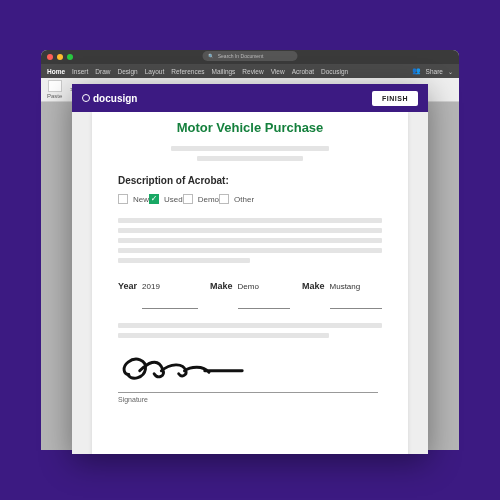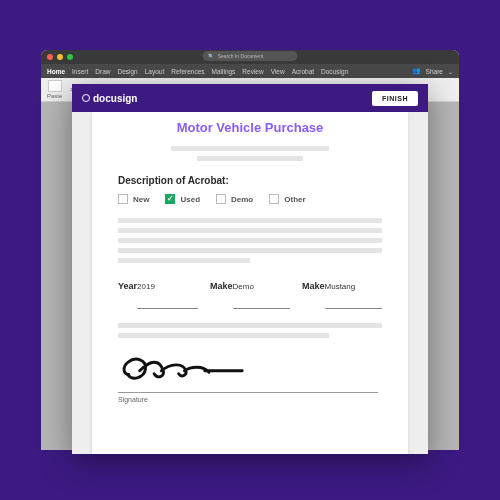--- a/index.html
+++ b/index.html
@@ -155,21 +155,21 @@
     width: 100%;
     min-height: 500px;
     padding: 8px 26px 40px 26px;
     box-shadow: 0 1px 4px rgba(0,0,0,0.1);
   }
 
   .doc-title {
     text-align: center;
     font-size: 13px;
     font-weight: 700;
-    color: #8b5cf6;
+    color: #15803d;
     line-height: 1.25;
     margin-bottom: 10px;
   }
 
   .placeholder-line {
     height: 5px;
     background: #e4e4e4;
     border-radius: 1px;
     margin: 5px 0;
   }
@@ -181,24 +181,22 @@
 
   .section-label {
     font-size: 10px;
     font-weight: 700;
     color: #2a2a2a;
     margin: 14px 0 8px 0;
   }
 
   .check-row {
     display: flex;
-    gap: 16px;
     align-items: center;
     margin-bottom: 14px;
-    font-weight: bold;
   }
   .check-item {
     display: flex;
     align-items: center;
     gap: 5px;
     font-size: 8px;
     color: #555;
   }
   .cb {
     width: 10px; height: 10px;
@@ -214,21 +212,21 @@
     color: #fff;
     font-size: 8px;
     line-height: 1;
   }
 
   .field-row {
     display: flex;
     gap: 12px;
     margin: 18px 0 14px 0;
   }
-  .field-col { flex: 1; display: flex; align-items: baseline; }
+  .field-col { flex: 1; display: flex; align-items: baseline; gap: 5px; }
   .field-label {
     font-size: 9px;
     font-weight: 700;
     color: #2a2a2a;
   }
   .field-val {
     font-size: 8px;
     color: #333;
     border-bottom: 1px solid #888;
     flex: 1;

